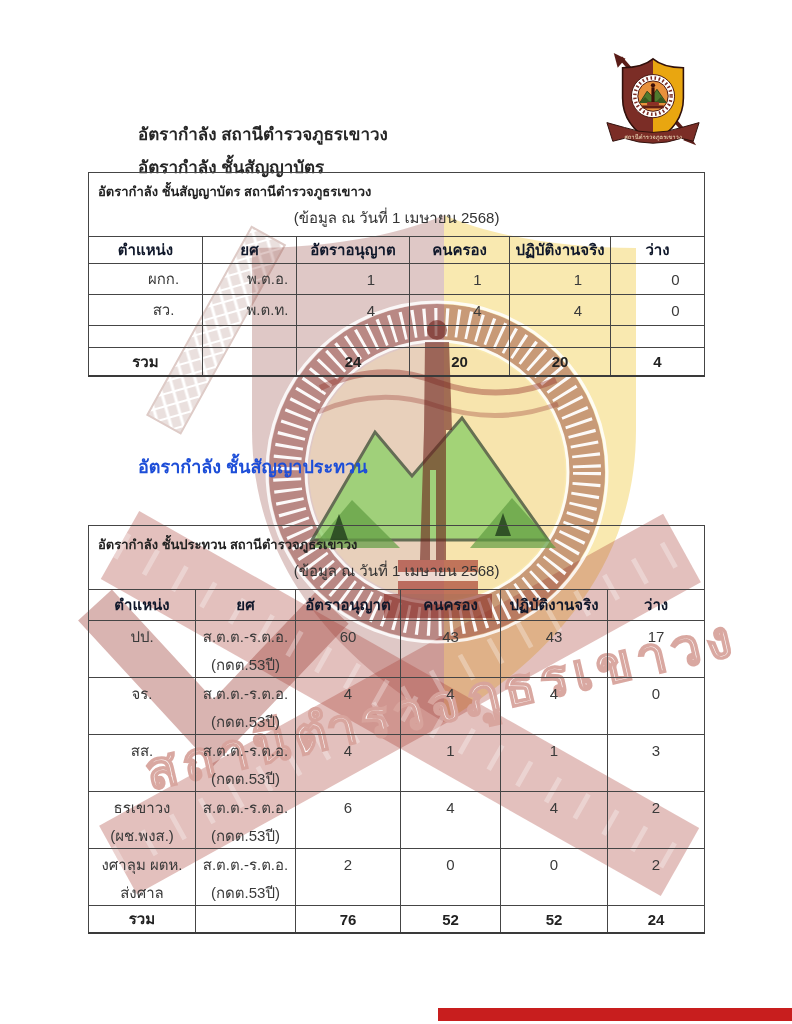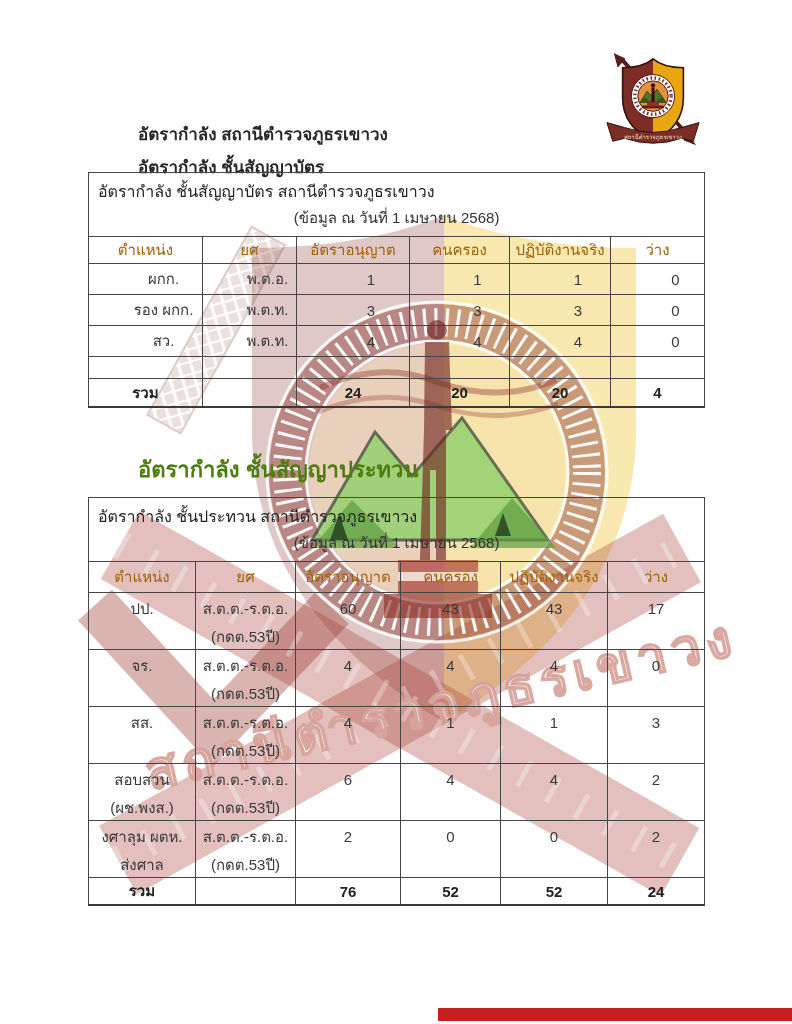--- a/index.html
+++ b/index.html
@@ -3,30 +3,30 @@
 <meta charset="utf-8">
 <style>
   html,body{margin:0;padding:0;background:#ffffff;}
   .page{
     position:relative;width:792px;height:1024px;background:#ffffff;overflow:hidden;
     font-family:"Liberation Sans",sans-serif;color:#2e2e2e;
   }
   .watermark{position:absolute;left:0;top:0;width:792px;height:1024px;pointer-events:none;}
   .doc-headings{position:absolute;left:138px;top:84px;font-weight:bold;font-size:17px;line-height:33px;color:#262626;margin-top:34px;}
   .crest{position:absolute;left:599px;top:52px;width:108px;height:102px;}
-  .sect-heading{position:absolute;left:138px;top:452px;font-weight:bold;font-size:22px;color:#4d7c0f;}
+  .sect-heading{position:absolute;left:138px;top:452px;font-weight:bold;font-size:18px;color:#1d4ed8;}
   .tbl{position:absolute;left:88px;width:616px;}
   .tbl1{top:172px;}
-  .tbl2{top:497px;}
+  .tbl2{top:525px;}
   .tbl table{border-collapse:collapse;width:616px;table-layout:fixed;border:1px solid #454545;border-bottom:2px solid #3a3a3a;}
   .tbl td,.tbl th{border:1px solid #454545;font-size:15px;text-align:center;padding:0;color:#3a3a3a;background:transparent;}
   .titlecell{text-align:left !important;padding:5px 9px !important;}
-  .ttl{font-weight:normal;font-size:16px;line-height:27px;color:#222;}
+  .ttl{font-weight:bold;font-size:13px;line-height:27px;color:#222;}
   .sub{font-size:15px;line-height:26px;color:#333;text-align:center;}
-  .tbl th{font-weight:normal;color:#a16207;}
+  .tbl th{font-weight:bold;color:#0f172a;}
   .tbl1 th{height:26px;}
   .tbl1 td.c{height:30px;padding-left:36px;}
   .tbl1 .rowempty td{height:21px;}
   .tbl1 .rowtotal td{height:27px;font-weight:bold;color:#222;}
   .tbl2 th{height:30px;}
   .tbl2 td.c{height:55px;vertical-align:top;text-align:center;}
   .tbl2 td.c .l{line-height:24px;padding-top:4px;}
   .tbl2 .rowtotal td{height:26px;vertical-align:middle;font-weight:bold;color:#222;}
   .redbar{position:absolute;left:438px;top:1008px;width:354px;height:13px;background:#c81e1e;}
 </style>
@@ -153,28 +153,20 @@
       </tr>
       <tr>
         <td class="c">ผกก.</td>
         <td class="c">พ.ต.อ.</td>
         <td class="c">1</td>
         <td class="c">1</td>
         <td class="c">1</td>
         <td class="c">0</td>
       </tr>
       <tr>
-        <td class="c">รอง ผกก.</td>
-        <td class="c">พ.ต.ท.</td>
-        <td class="c">3</td>
-        <td class="c">3</td>
-        <td class="c">3</td>
-        <td class="c">0</td>
-      </tr>
-      <tr>
         <td class="c">สว.</td>
         <td class="c">พ.ต.ท.</td>
         <td class="c">4</td>
         <td class="c">4</td>
         <td class="c">4</td>
         <td class="c">0</td>
       </tr>
       <tr class="rowempty">
         <td></td>
             <td></td>
@@ -283,21 +275,21 @@
             </td>
         <td class="c">
               <div class="l">1</div>
             </td>
         <td class="c">
               <div class="l">3</div>
             </td>
       </tr>
       <tr>
         <td class="c">
-          <div class="l">สอบสวน</div>
+          <div class="l">ธรเขาวง</div>
           <div class="l">(ผช.พงส.)</div>
         </td>
         <td class="c">
           <div class="l">ส.ต.ต.-ร.ต.อ.</div>
           <div class="l">(กดต.53ปี)</div>
         </td>
         <td class="c">
               <div class="l">6</div>
             </td>
         <td class="c">

